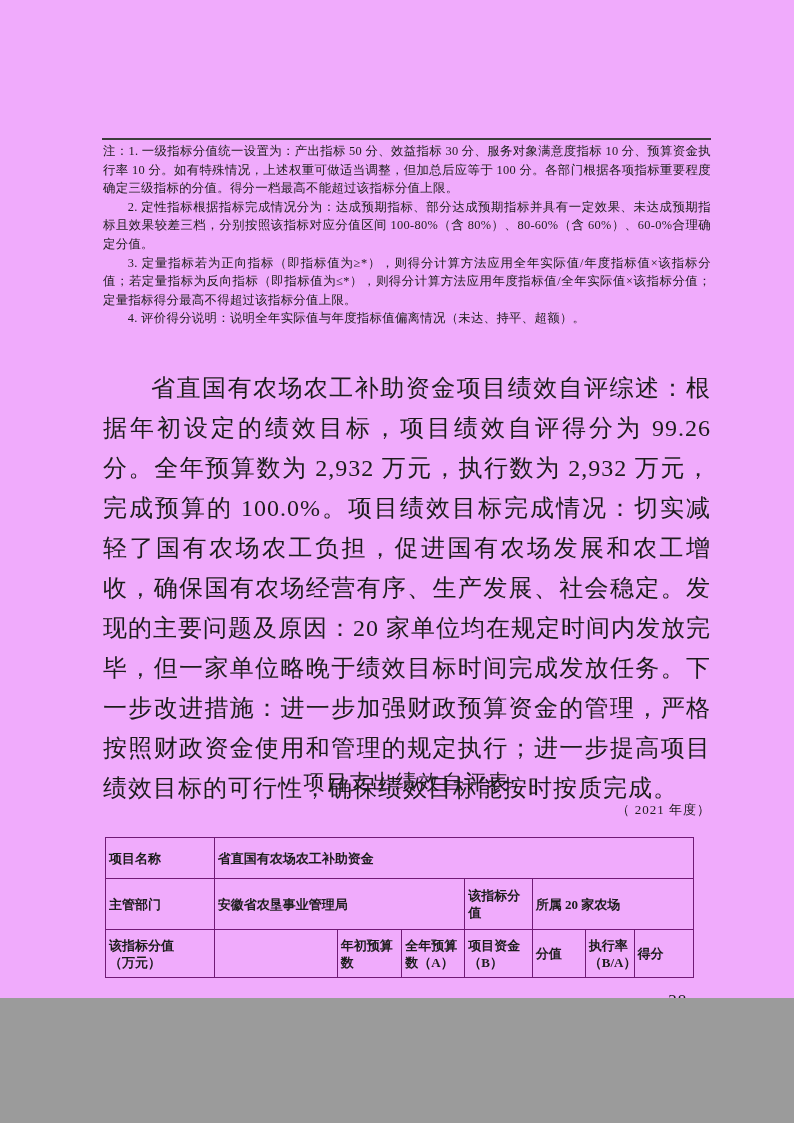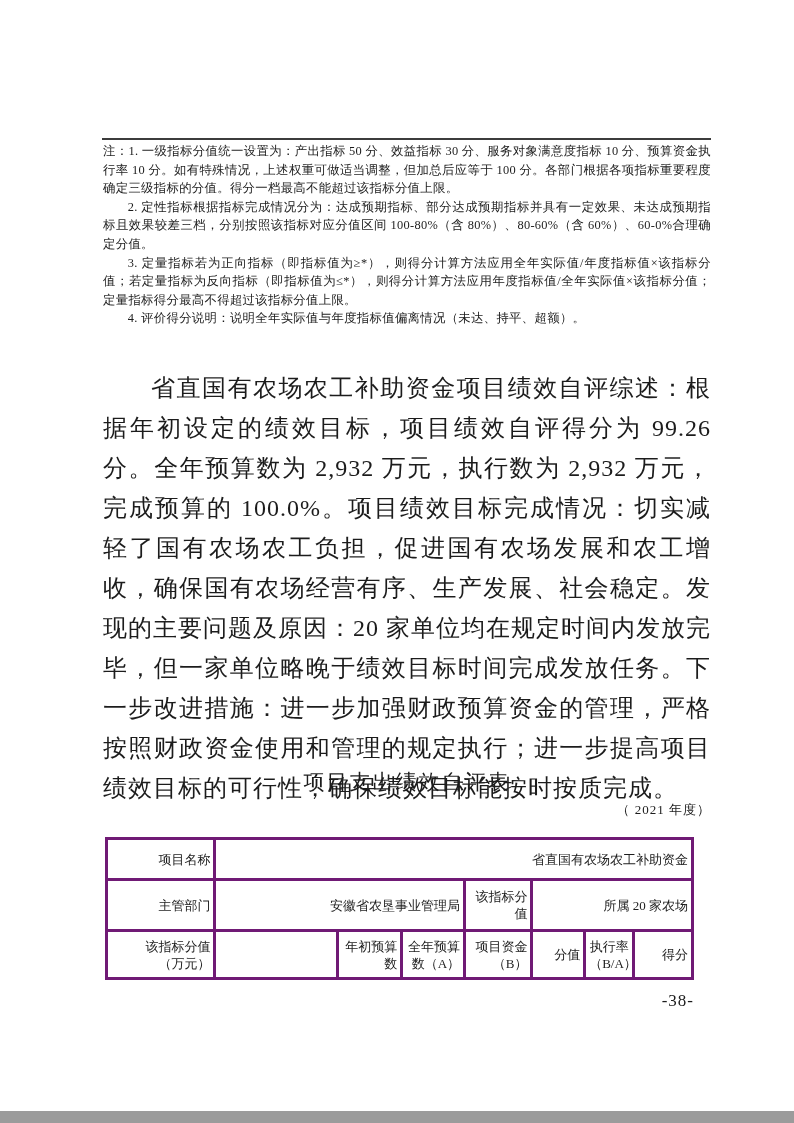--- a/index.html
+++ b/index.html
@@ -1,22 +1,22 @@
 <!DOCTYPE html>
 <html><head>
 <meta charset="utf-8">
 <style>
   * { margin: 0; padding: 0; box-sizing: border-box; }
   html, body { background: #9b9b9b; }
   .page {
     position: relative;
     width: 794px;
-    height: 1111px;
+    height: 998px;
     margin: 0 auto;
-    background: #ffffff;
+    background: #f0abfc;
     font-family: "Liberation Serif", "DejaVu Serif", serif;
     color: #1c1c1c;
     overflow: hidden;
     padding-left: 31px;
   }
   .top-rule {
     position: absolute;
     left: 102px;
     top: 138px;
     width: 609px;
@@ -68,25 +68,26 @@
     position: absolute;
     left: 105px;
     top: 837px;
     width: 589px;
     border-collapse: collapse;
     table-layout: fixed;
     font-size: 13px;
     line-height: 17px;
   }
   table.eval td {
-    border: 3px solid #701a75;
-    text-align: right;
+    border: 1px solid #701a75;
+    text-align: left;
     vertical-align: middle;
     padding: 2px 3px;
     overflow: hidden;
+    font-weight: bold;
   }
   tr.r1 { height: 41px; }
   tr.r2 { height: 51px; }
   tr.r3 { height: 48px; }
   td.prewrap { white-space: pre-line; }
   .page-number {
     position: absolute;
     top: 991px;
     right: 100px;
     font-size: 17px;

